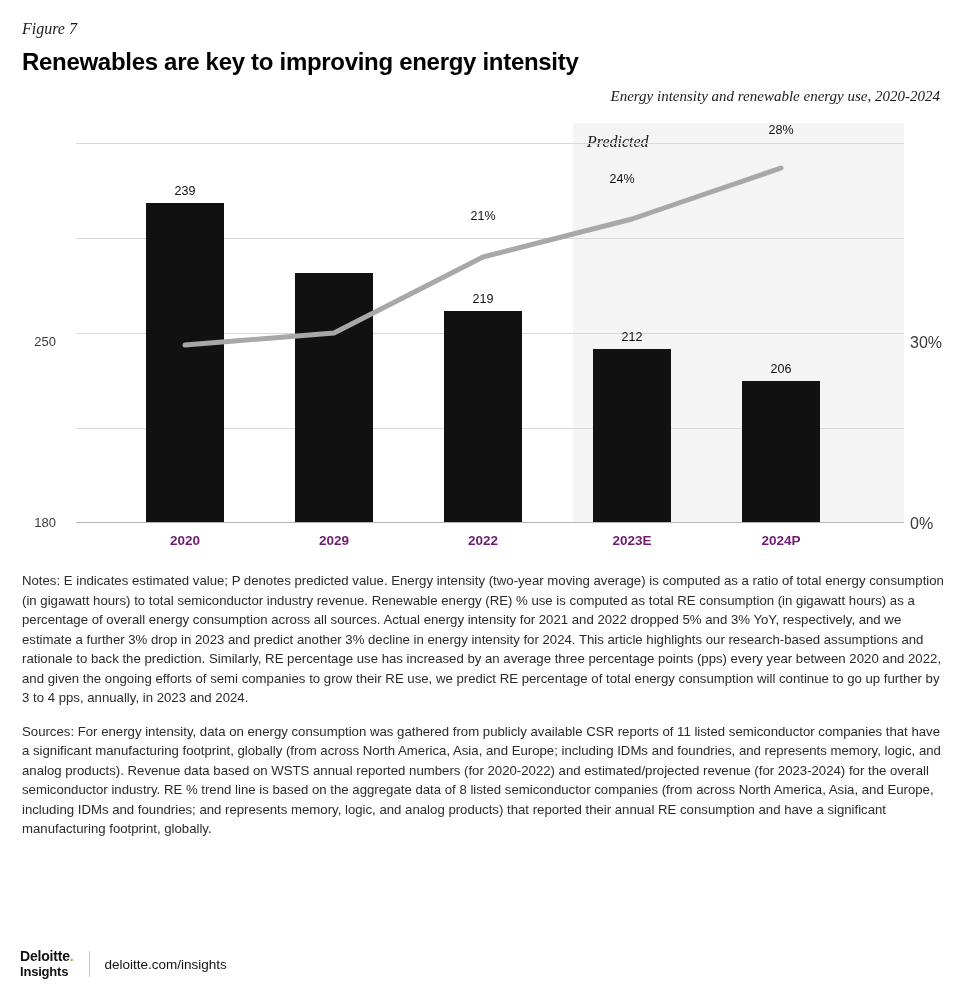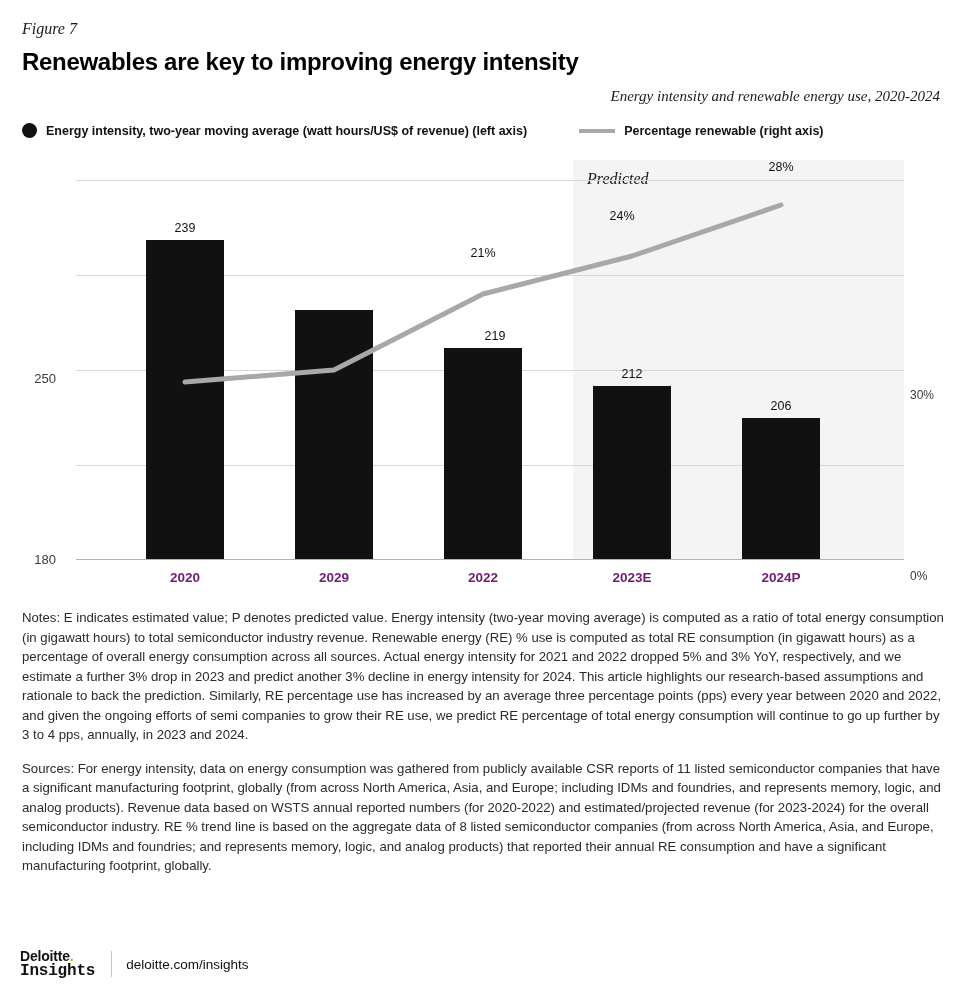--- a/index.html
+++ b/index.html
@@ -134,23 +134,22 @@
     width: 46px;
     text-align: right;
     font-size: 13px;
     color: #3a3a3a;
   }
   .ytick-right {
     position: absolute;
     left: 890px;
     width: 50px;
     text-align: left;
-    font-size: 12px;
+    font-size: 16px;
     color: #3a3a3a;
-    margin-top: 17px;
   }
 
   .bar {
     position: absolute;
     bottom: 1px;
     width: 78px;
     background: #111111;
   }
   .bar-label {
     position: absolute;
@@ -209,24 +208,23 @@
     font-size: 14px;
     font-weight: bold;
     line-height: 15px;
     color: #111111;
     letter-spacing: -0.2px;
   }
   .deloitte-logo .dot {
     color: #86bc25;
   }
   .deloitte-logo .sub {
-    font-size: 16px;
+    font-size: 13px;
     font-weight: bold;
     display: block;
-    font-family: Liberation Mono, monospace;
   }
   .footer-sep {
     width: 1px;
     height: 26px;
     background: #c8c8c8;
     margin: 0 14px 0 16px;
   }
   .footer-url {
     font-size: 13.5px;
     color: #111111;
@@ -234,30 +232,20 @@
 </style>
 </head>
 <body>
 
 <div class="page">
 
   <div class="fig-label">Figure 7</div>
   <div class="title">Renewables are key to improving energy intensity</div>
   <div class="subtitle">Energy intensity and renewable energy use, 2020-2024</div>
 
-  <div class="legend">
-    <div class="legend-item">
-      <span class="legend-dot"></span>
-      <span class="legend-text">Energy intensity, two-year moving average (watt hours/US$ of revenue) (left axis)</span>
-    </div>
-    <div class="legend-item">
-      <span class="legend-line"></span>
-      <span class="legend-text">Percentage renewable (right axis)</span>
-    </div>
-  </div>
 
   <div class="chart-wrap">
 
     <div class="ytick-left" style="top:211px;">250</div>
     <div class="ytick-left" style="top:392px;">180</div>
 
     <div class="ytick-right" style="top:211px;">30%</div>
     <div class="ytick-right" style="top:392px;">0%</div>
 
     <div class="plot">
@@ -272,21 +260,21 @@
       <div class="axis-base"></div>
 
       <div class="bar" style="left:70px;  height:319px;"></div>
       <div class="bar" style="left:219px; height:249px;"></div>
       <div class="bar" style="left:368px; height:211px;"></div>
       <div class="bar" style="left:517px; height:173px;"></div>
       <div class="bar" style="left:666px; height:141px;"></div>
 
       <div class="bar-label" style="left:70px;  top:61px;">239</div>
       <div class="bar-label" style="left:219px; top:145px;margin-top:20px;">226</div>
-      <div class="bar-label" style="left:380px; top:169px;text-align:center;">219</div>
+      <div class="bar-label" style="left:368px; top:169px;text-align:center;">219</div>
       <div class="bar-label" style="left:517px; top:207px;">212</div>
       <div class="bar-label" style="left:666px; top:239px;">206</div>
 
       <svg class="line-svg" viewBox="0 0 828 400" preserveAspectRatio="none">
         <polyline points="109,222 258,210 407,134 556,96 705,45" fill="none" stroke="#a8a8a8" stroke-width="5" stroke-linejoin="round" stroke-linecap="round"></polyline>
       </svg>
 
       <div class="pct-label" style="left:79px;  top:173px;">14%</div>
       <div class="pct-label" style="left:228px; top:162px;">15%</div>
       <div class="pct-label" style="left:377px; top:86px;">21%</div>

